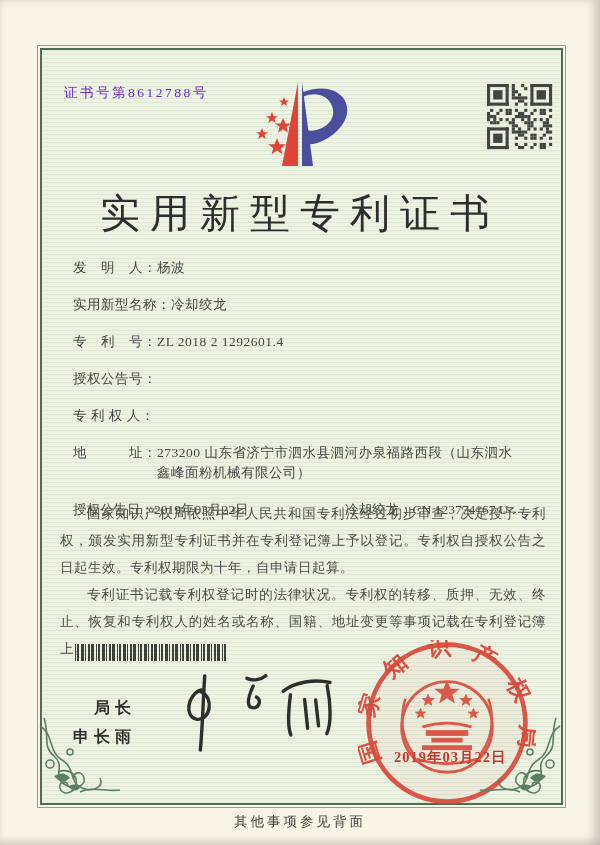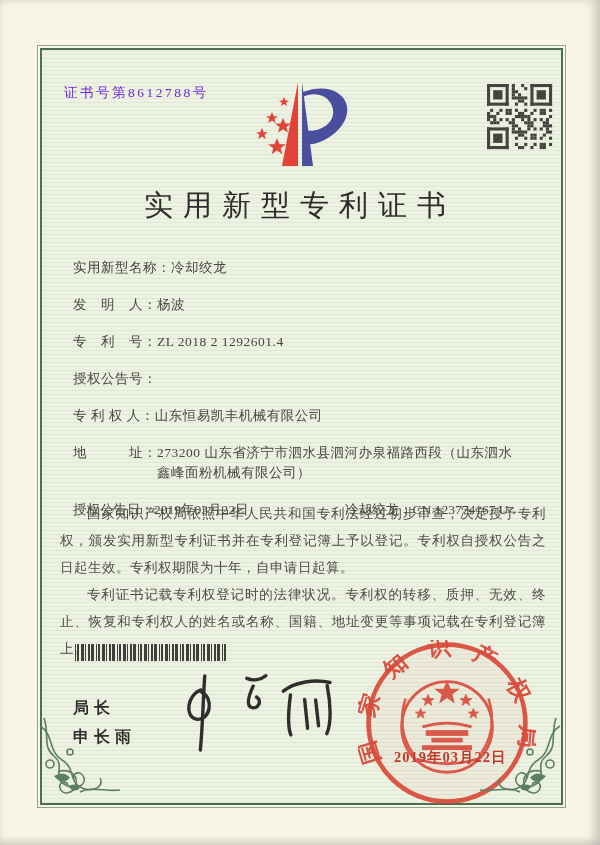--- a/index.html
+++ b/index.html
@@ -20,32 +20,32 @@
     background:
       repeating-linear-gradient(0deg, rgba(124,160,128,.13) 0 1px, rgba(124,160,128,0) 1px 4px),
       #eef2e2;
     border:2px solid #4e6e52;
     outline:1px solid #8aa78a;
     outline-offset:2px;
   }
   .abs{position:absolute;}
   .txt{color:#3b3b3b;}
   .cert-no{left:64px;top:84px;font-size:13.5px;letter-spacing:2.5px;color:#6d28d9;}
-  .title{left:0;top:186px;width:100%;text-align:center;font-size:29px;letter-spacing:10px;color:#2d2d2d;font-weight:500;}
+  .title{left:0;top:186px;width:100%;text-align:center;font-size:40px;letter-spacing:10px;color:#2d2d2d;font-weight:500;}
   .fields{left:73px;top:258px;width:450px;font-size:13.5px;line-height:20px;color:#474745;}
   .field-row{display:flex;margin-bottom:17px;}
   .field-row .lab{flex:none;letter-spacing:.5px;}
   .field-row .val{flex:1;letter-spacing:.5px;}
   .grant-row{margin-top:0;display:block;}
   .grant-left{display:inline-block;width:272px;}
   .body-text{left:60px;top:500px;width:486px;font-size:13.5px;line-height:27px;color:#4c4c4a;text-align:justify;}
   .body-text p{margin:0;text-indent:2em;letter-spacing:.5px;}
   .barcode{left:75px;top:644px;height:17px;display:flex;align-items:stretch;}
   .barcode div{background:#3f3f3b;}
-  .director{left:73px;top:693px;font-size:16px;color:#2f2f2f;letter-spacing:5px;line-height:29px;font-family:"Liberation Sans","DejaVu Sans",sans-serif;font-weight:600;}
+  .director{left:73px;top:693px;font-size:16px;color:#2f2f2f;letter-spacing:5px;line-height:29px;font-family:"Liberation Sans","DejaVu Sans",sans-serif;font-weight:600;text-align:right;}
   .sig{left:168px;top:668px;}
   .seal{left:358px;top:640px;}
   .seal-date{left:394px;top:748px;width:150px;font-size:14.5px;color:#c23a2e;letter-spacing:1px;font-weight:600;}
   .page-info{left:0;top:781px;width:100%;text-align:center;font-size:12.5px;color:#3f3f3d;letter-spacing:2px;}
   .foot-note{left:0;top:813px;width:100%;text-align:center;font-size:13.5px;color:#3c3c3a;letter-spacing:3px;}
   .logo{left:240px;top:70px;}
   .qr{left:487px;top:84px;}
   .corner{pointer-events:none;}
   .corner.br{left:474px;top:712px;transform:scaleX(-1);}
   .corner.bl{left:34px;top:712px;}
@@ -197,37 +197,36 @@
         <rect x="0" y="43.4" width="3.1" height="21.7" fill="#43433f"></rect>
         <rect x="18.6" y="43.4" width="3.1" height="21.7" fill="#43433f"></rect>
         <rect x="6.2" y="49.6" width="9.3" height="9.3" fill="#43433f"></rect>
       </svg>
   </div>
 
   <div class="abs title">实用新型专利证书</div>
 
   <div class="abs fields">
     <div class="field-row">
+      <span class="lab">发　明　人：</span>
+      <span class="val">杨波</span>
+    </div>
+    <div class="field-row">
       <span class="lab">实用新型名称：</span>
       <span class="val">冷却绞龙</span>
     </div>
     <div class="field-row">
-      <span class="lab">发　明　人：</span>
-      <span class="val">杨波</span>
-    </div>
-    <div class="field-row">
       <span class="lab">专　利　号：</span>
       <span class="val">ZL 2018 2 1292601.4</span>
     </div>
     <div class="field-row">
       <span class="lab">授权公告号：</span>
     </div>
     <div class="field-row">
       <span class="lab">专 利 权 人：</span>
-      <span class="val">山东恒易凯丰机械有限公司</span>
     </div>
     <div class="field-row">
       <span class="lab">地　　　址：</span>
       <span class="val">273200 山东省济宁市泗水县泗河办泉福路西段（山东泗水鑫峰面粉机械有限公司）</span>
     </div>
     <div class="grant-row">
       <span class="grant-left"><span>授权公告日：</span><span>2019年03月22日</span></span><span><span>冷却绞龙：</span><span>CN 123774167 U</span></span>
     </div>
   </div>
 
@@ -355,13 +354,14 @@
       <path d="M46,80 C58,74 72,80 86,78"></path>
       <circle cx="16" cy="52" r="4"></circle>
       <circle cx="36" cy="40" r="3"></circle>
     </g>
     <g fill="#5d7f61">
       <path d="M20,64 q10,-6 16,2 q-8,8 -16,-2"></path>
       <path d="M34,74 q8,-4 12,2 q-6,6 -12,-2"></path>
     </g>
   </svg>
 
+  <div class="abs foot-note">其他事项参见背面</div>
 </div>
 
 </body></html>

